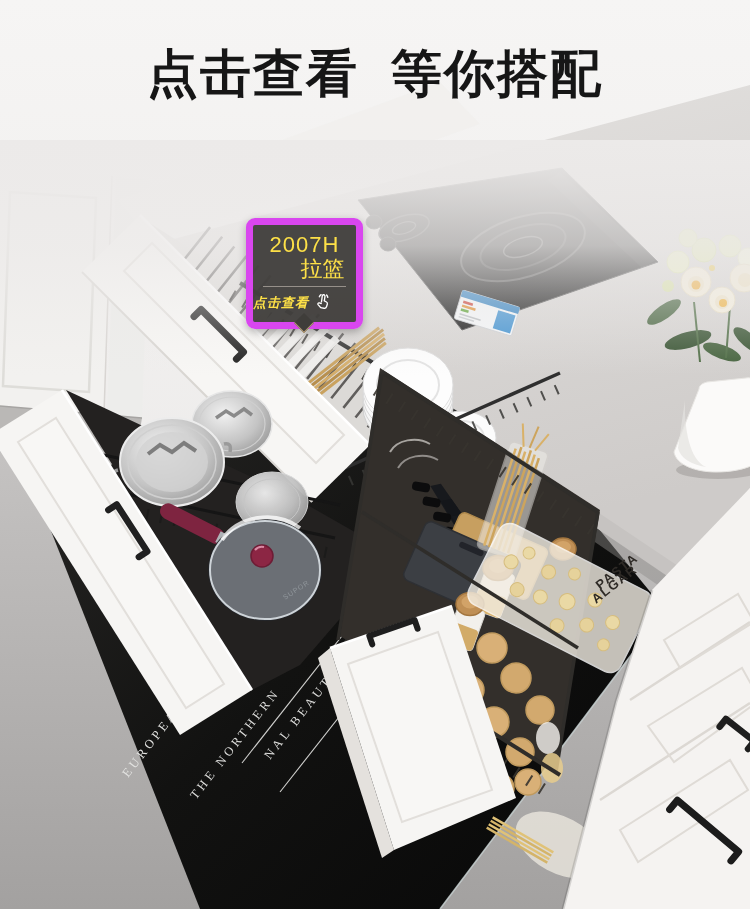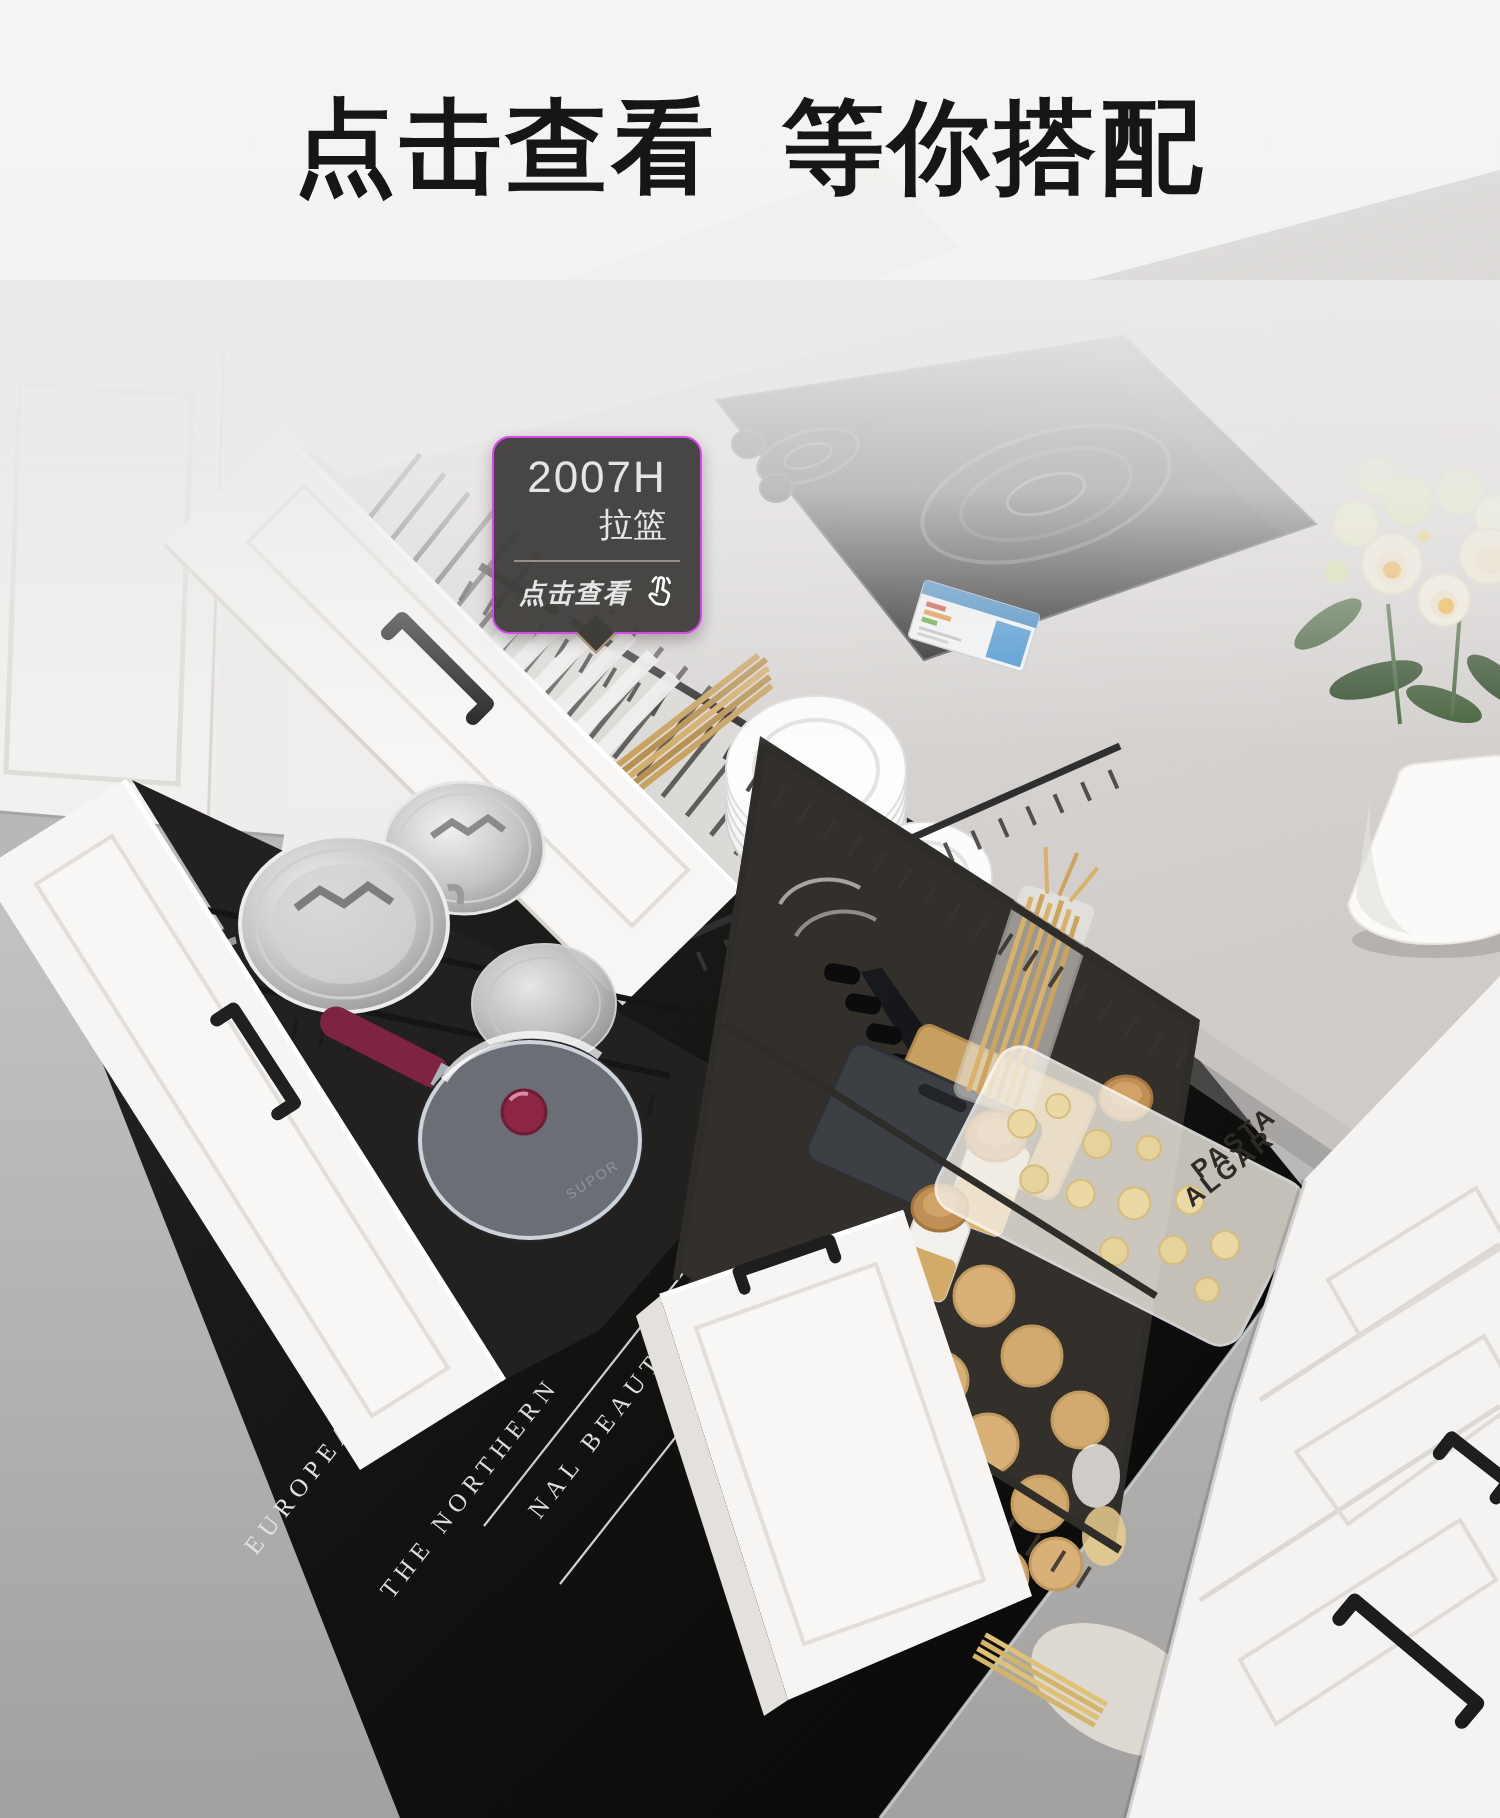--- a/index.html
+++ b/index.html
@@ -13,34 +13,34 @@
     position:absolute;top:40px;left:0;width:100%;text-align:center;
     font-size:51px;font-weight:700;color:#161616;letter-spacing:2px;word-spacing:16px;
     z-index:5;
   }
   .subheadline{
     position:absolute;top:116px;left:0;width:100%;text-align:center;
     font-size:30px;font-weight:400;color:#a2865c;letter-spacing:2px;word-spacing:8px;
     z-index:5;
   }
   .callout{
-    position:absolute;background:rgba(62,60,57,.94);border:1px solid #d946ef;
-    border-radius:9px;color:#e5e5e5;text-align:center;z-index:6;
+    position:absolute;background:rgba(62,60,57,.94);border:7px solid #d946ef;
+    border-radius:9px;color:#fde047;text-align:center;z-index:6;
     box-shadow:0 3px 8px rgba(0,0,0,.28);
   }
   .callout .tail{
     position:absolute;width:13px;height:13px;background:#3f3d3a;
     border-right:1px solid #b59b72;border-bottom:1px solid #b59b72;
     transform:rotate(45deg);bottom:-8px;
   }
   .callout .model{font-size:22px;line-height:26px;margin-top:7px;letter-spacing:1px;}
-  .callout .basket-name{font-size:17px;line-height:22px;padding-left:36px;}
+  .callout .basket-name{font-size:22px;line-height:22px;padding-left:36px;}
   .callout .divider{height:1px;background:#96908a;margin:6px 10px 5px;}
   .callout .cta-row{
-    display:flex;align-items:center;justify-content:center;gap:4px;
+    display:flex;align-items:center;justify-content:flex-start;gap:4px;
     font-size:13px;font-weight:700;font-style:italic;padding-bottom:9px;letter-spacing:1px;
   }
   .callout-1{left:246px;top:218px;width:103px;}
   .callout-1 .tail{left:44px;}
   .callout-2{left:549px;top:419px;width:101px;}
   .callout-2 .tail{left:24px;}
   .hand-icon{display:inline-block;transform:rotate(8deg);}
 </style>
 </head>
 <body>

